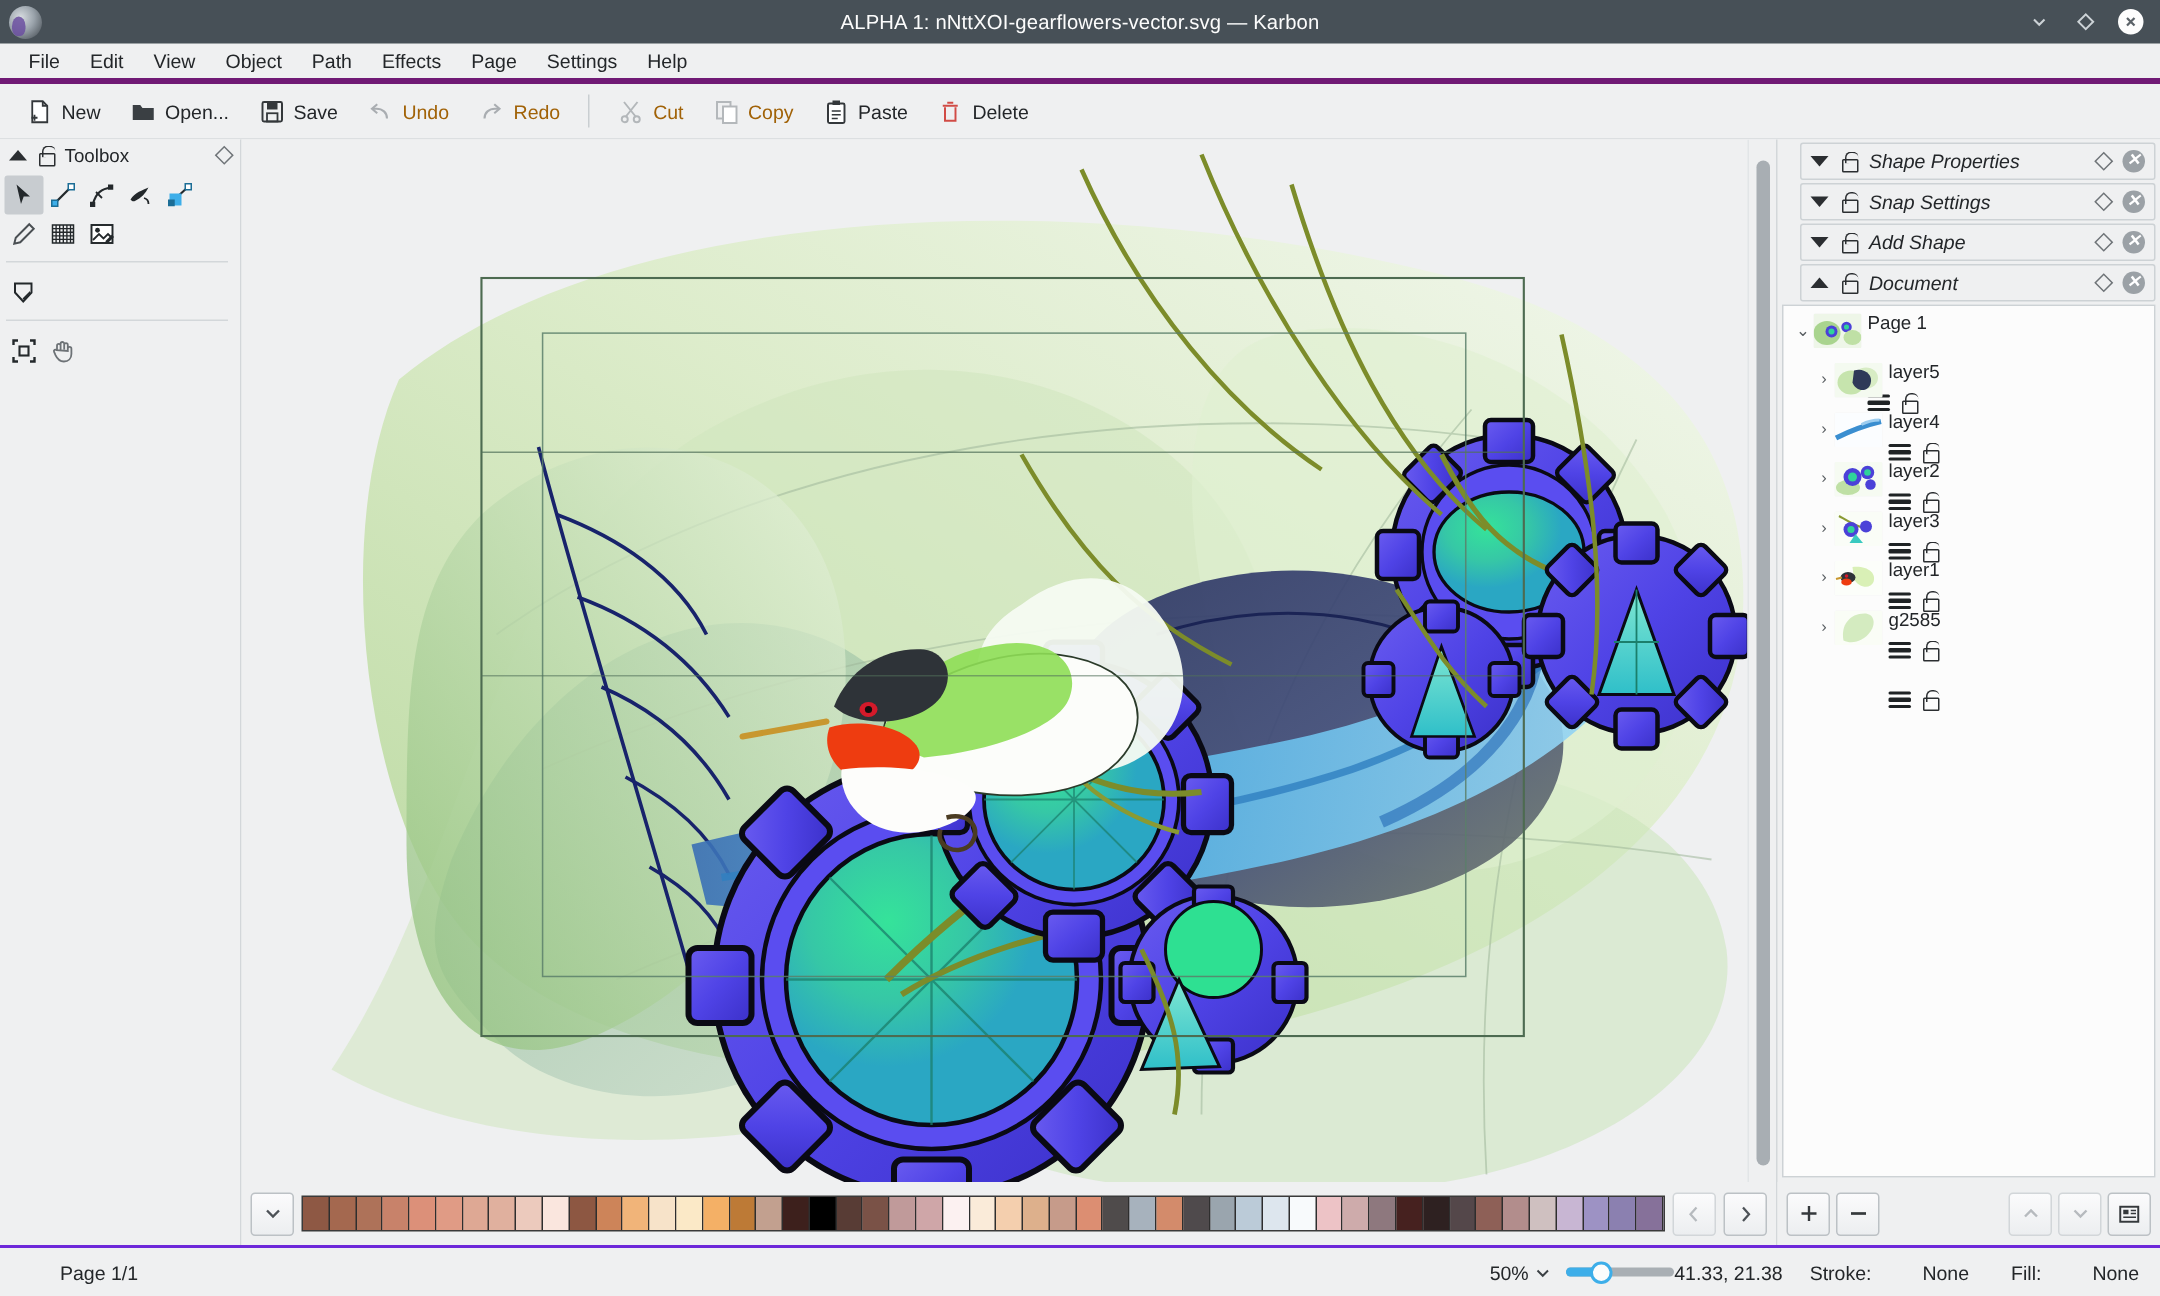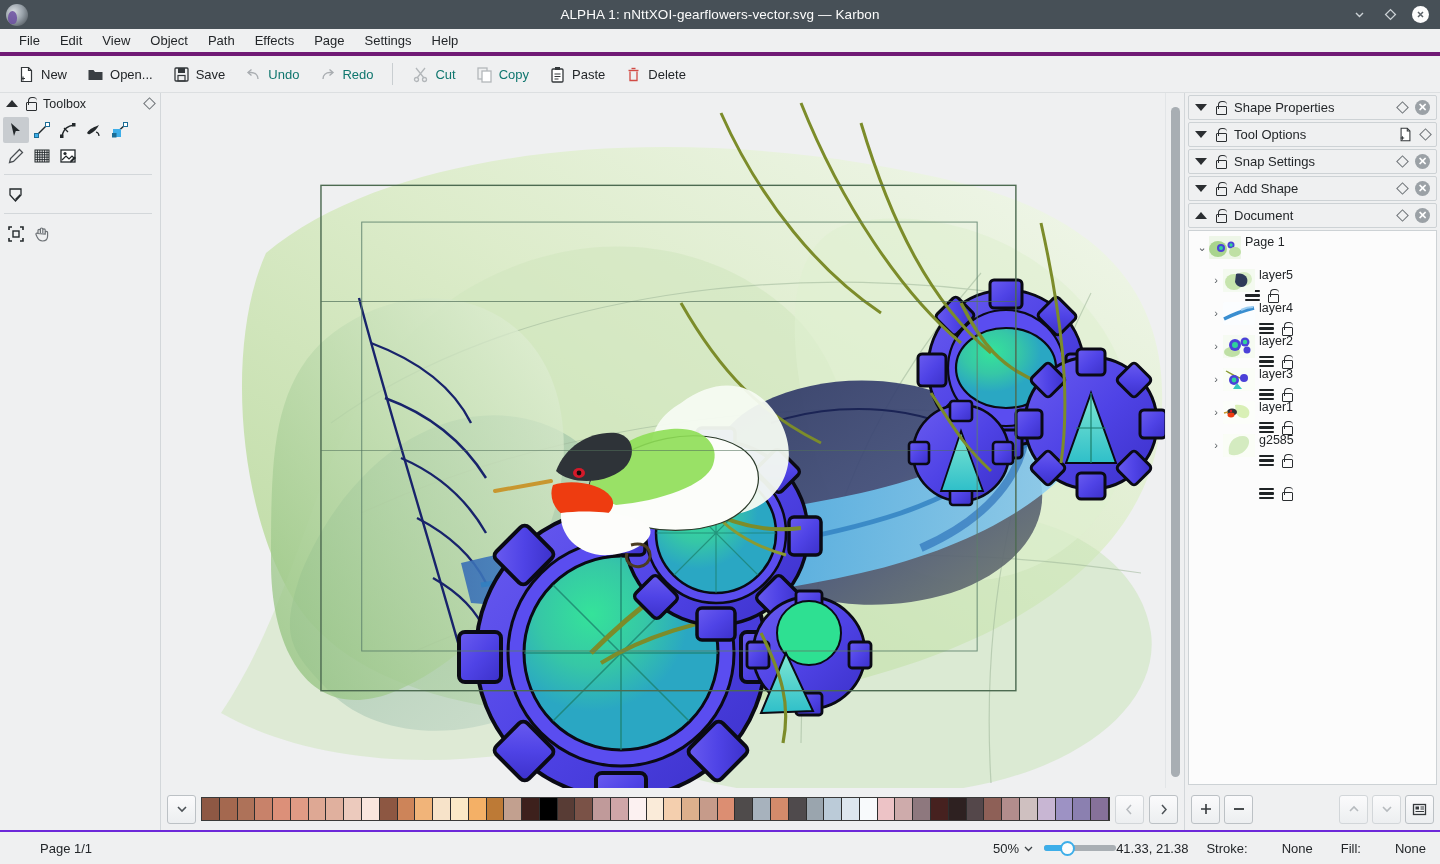--- a/index.html
+++ b/index.html
@@ -44,21 +44,21 @@
   }
   .menu-item { padding: 3px 10px; font-size: 13px; color: #232629; border-radius: 2px; }
 
   
   .toolbar {
     height: 37px; background: #eff0f1; display: flex; align-items: center;
     padding-left: 10px; gap: 4px; flex: 0 0 37px; border-bottom: 1px solid #dcdfe1;
   }
   .tbtn { display: flex; align-items: center; gap: 6px; padding: 4px 8px; border-radius: 3px;
           font-size: 13px; color: #232629; }
-  .tbtn.disabled { color: #0f766e; }
+  .tbtn.disabled { color: #a16207; }
   .tbtn .gly { width: 17px; height: 17px; display: block; }
   .tbsep { width: 1px; height: 22px; background: #c9ced1; margin: 0 7px; }
 
   
   .mid { flex: 1 1 auto; display: flex; min-height: 0; background: #eff0f1; }
 
   
   .toolbox { width: 161px; flex: 0 0 161px; background: #eff0f1;
              border-right: 1px solid #d3d7da; display: flex; flex-direction: column; }
   .dock-head { height: 21px; display: flex; align-items: center; gap: 7px; padding: 0 6px;
@@ -98,21 +98,21 @@
   .sqbtn { width: 29px; height: 29px; border: 1px solid #bcc1c5; border-radius: 3px;
            background: linear-gradient(#fbfbfc,#eceef0); display: flex; align-items: center;
            justify-content: center; color: #4d5257; }
   .sqbtn.dis { color: #b6babe; border-color: #d2d6d9; }
   .swatches { display: flex; flex: 1 1 auto; height: 24px; overflow: hidden; border: 1px solid #3a3a3a; }
   .sw { flex: 1 1 auto; height: 22px; border-right: 1px solid #2e2e2e; }
 
   
   .rightdock { width: 256px; flex: 0 0 256px; background: #eff0f1; display: flex; flex-direction: column;
                border-left: 1px solid #d3d7da; }
-  .panel { margin: 2px 3px 0 3px; }
+  .panel { margin: 2px 3px 0 15px; font-style: italic; }
   .panel-head { height: 25px; display: flex; align-items: center; gap: 8px; padding: 0 6px;
                 border: 1px solid #cdd2d5; border-radius: 2px; background: #eff0f1; font-size: 13px; }
   .panel-head .ph-title { flex: 1; }
   .docbody { margin: 2px 3px 3px 3px; border: 1px solid #cdd2d5; background: #fcfcfc;
              flex: 1 1 auto; overflow: hidden; position: relative; }
 
   .tree { padding: 4px 0 0 0; font-size: 12.5px; }
   .trow { display: flex; align-items: flex-start; position: relative; height: 33px; }
   .trow .expander { width: 14px; flex: 0 0 14px; display: flex; align-items: center;
                     justify-content: center; color: #5a5f63; font-size: 11px; padding-top: 6px; }
@@ -657,35 +657,20 @@
       <div class="panel">
         <div class="panel-head">
           <span class="caret down"></span>
           <span class="lock"></span>
           <span class="ph-title">Shape Properties</span>
           <span class="diamond"></span>
           <span class="xbtn">✕</span>
         </div>
       </div>
 
-      <div class="panel">
-        <div class="panel-head">
-          <span class="caret down"></span>
-          <span class="lock"></span>
-          <span class="ph-title">Tool Options</span>
-          <span>
-            <svg class="icn" width="15" height="15" viewBox="0 0 17 17">
-                <path d="M3.5 1.5h7l3 3v11h-10z" fill="#fff" stroke="#34383b" stroke-width="1.2"></path>
-                <path d="M10.5 1.5v3h3" fill="none" stroke="#34383b" stroke-width="1.2"></path>
-                <path d="M3 12.5h4M5 10.5v4" stroke="#34383b" stroke-width="1.2"></path>
-              </svg>
-          </span>
-          <span class="diamond"></span>
-        </div>
-      </div>
 
       <div class="panel">
         <div class="panel-head">
           <span class="caret down"></span>
           <span class="lock"></span>
           <span class="ph-title">Snap Settings</span>
           <span class="diamond"></span>
           <span class="xbtn">✕</span>
         </div>
       </div>

